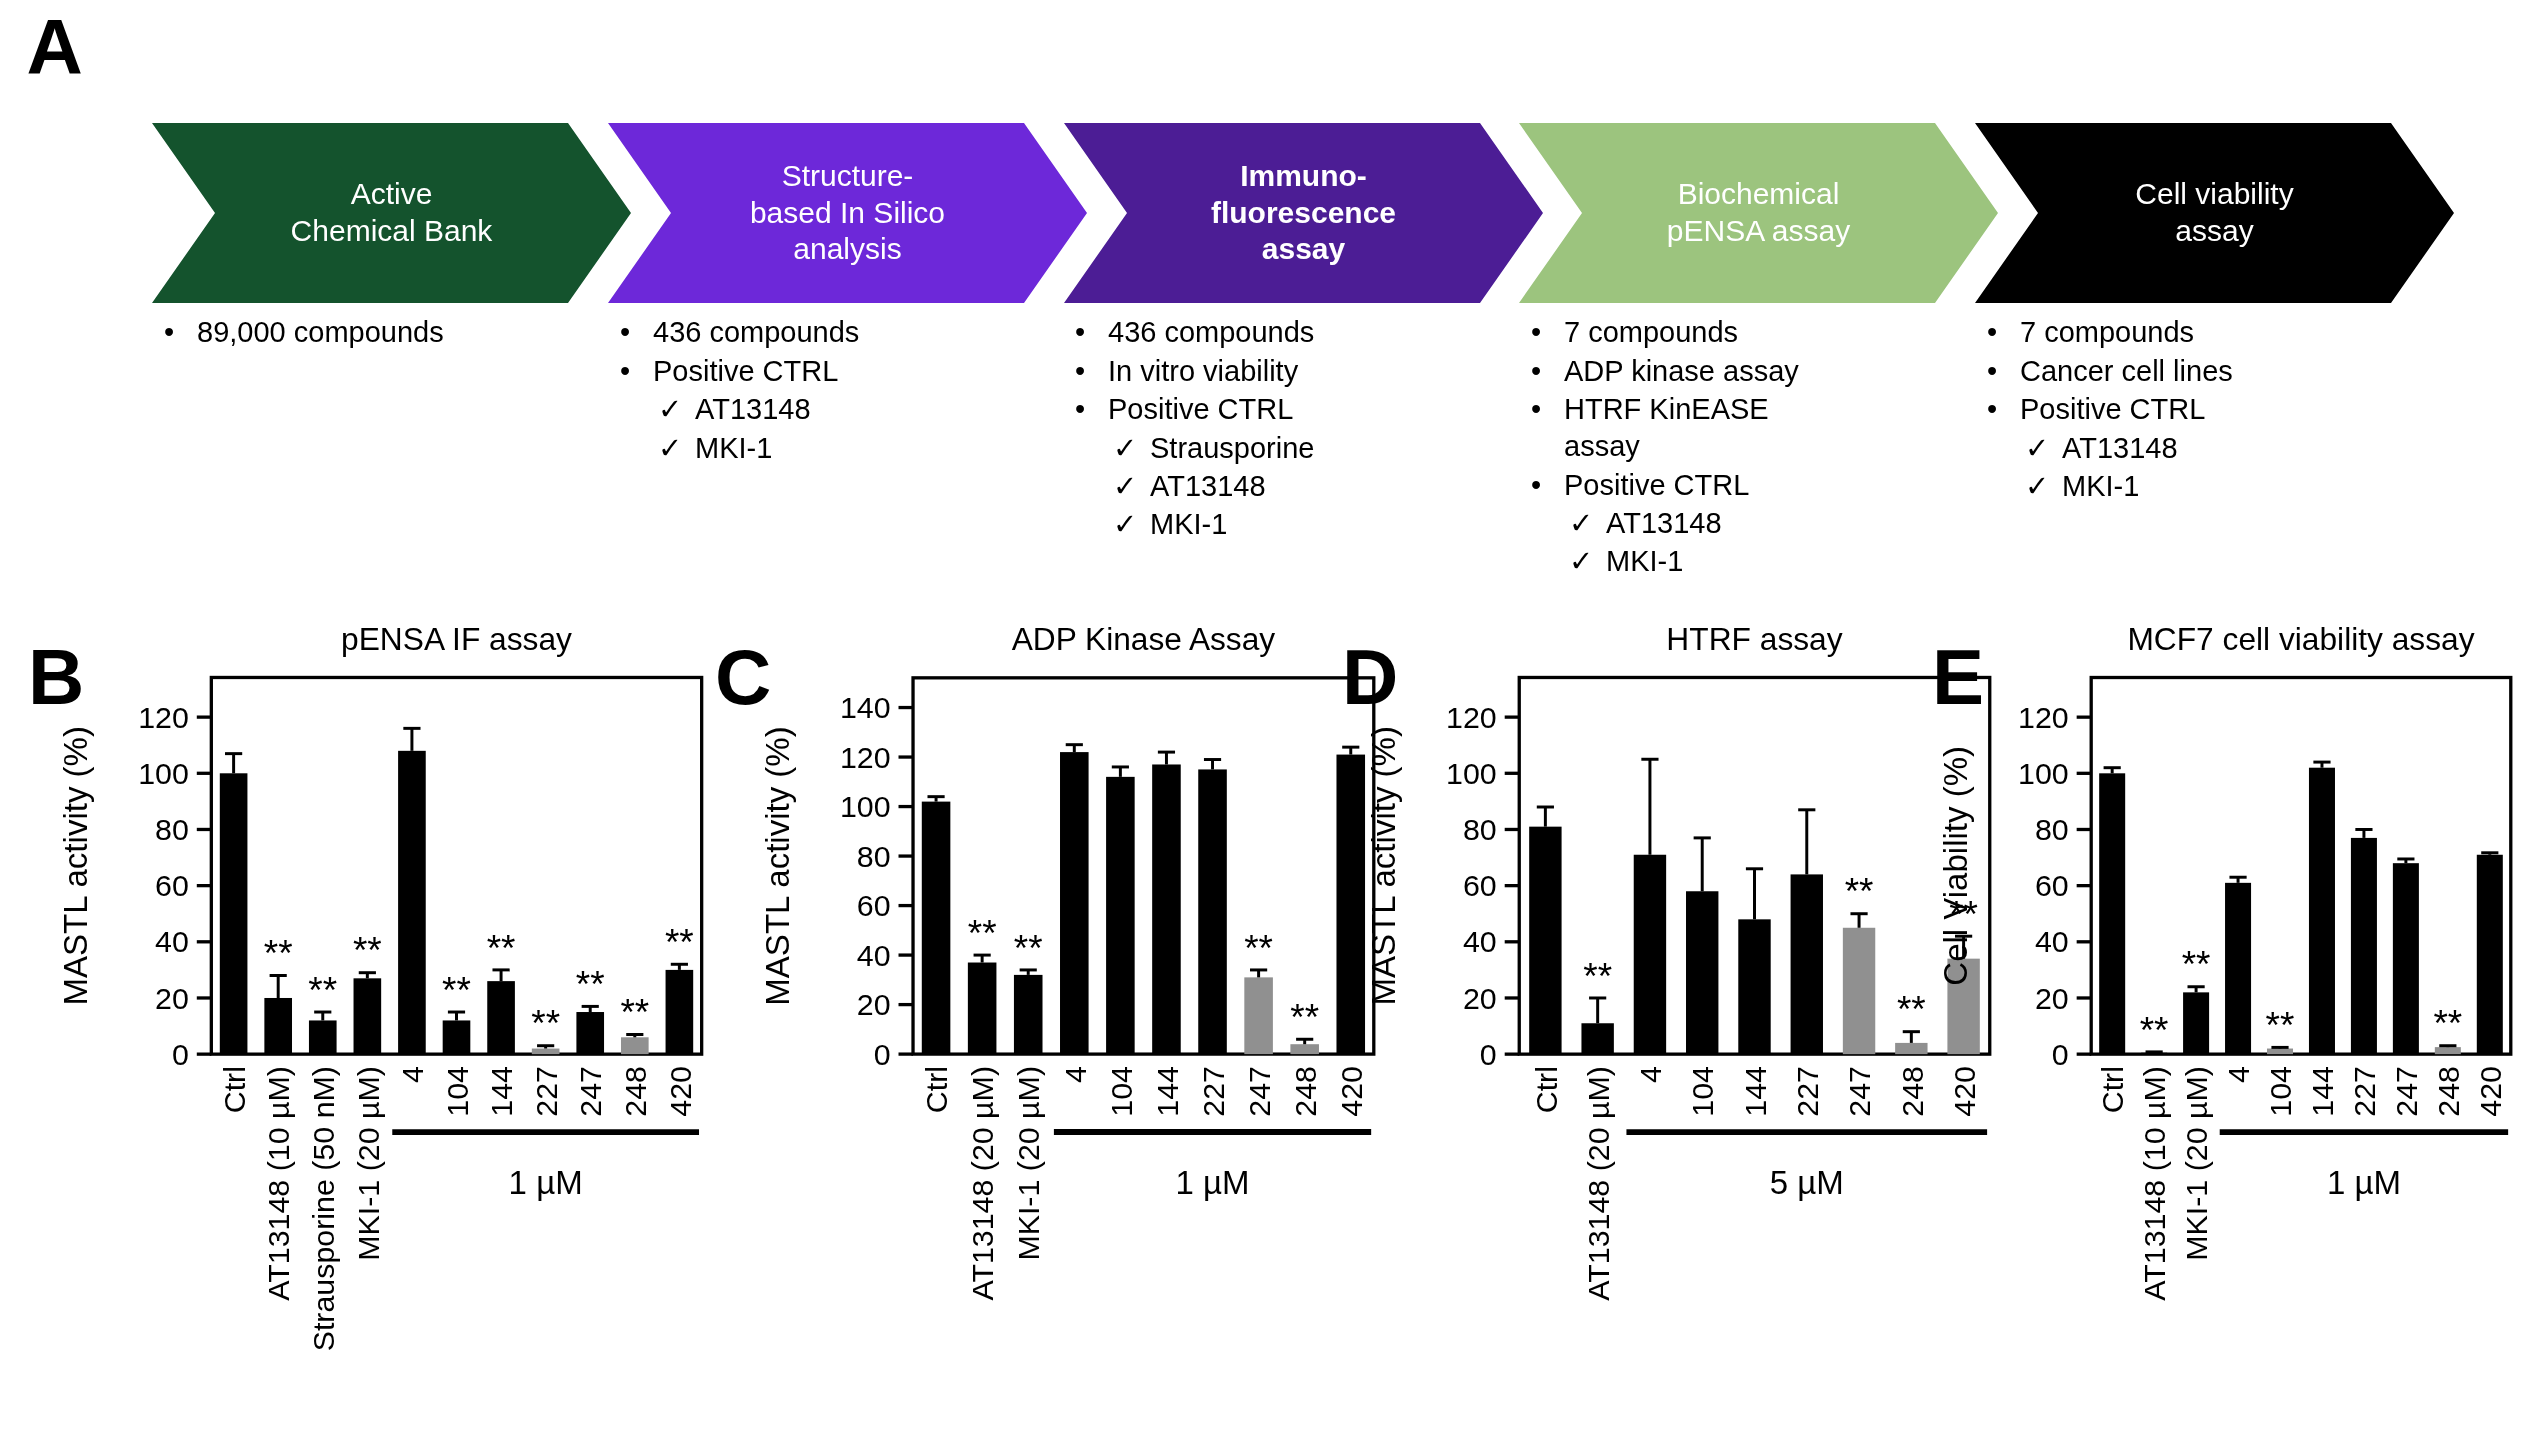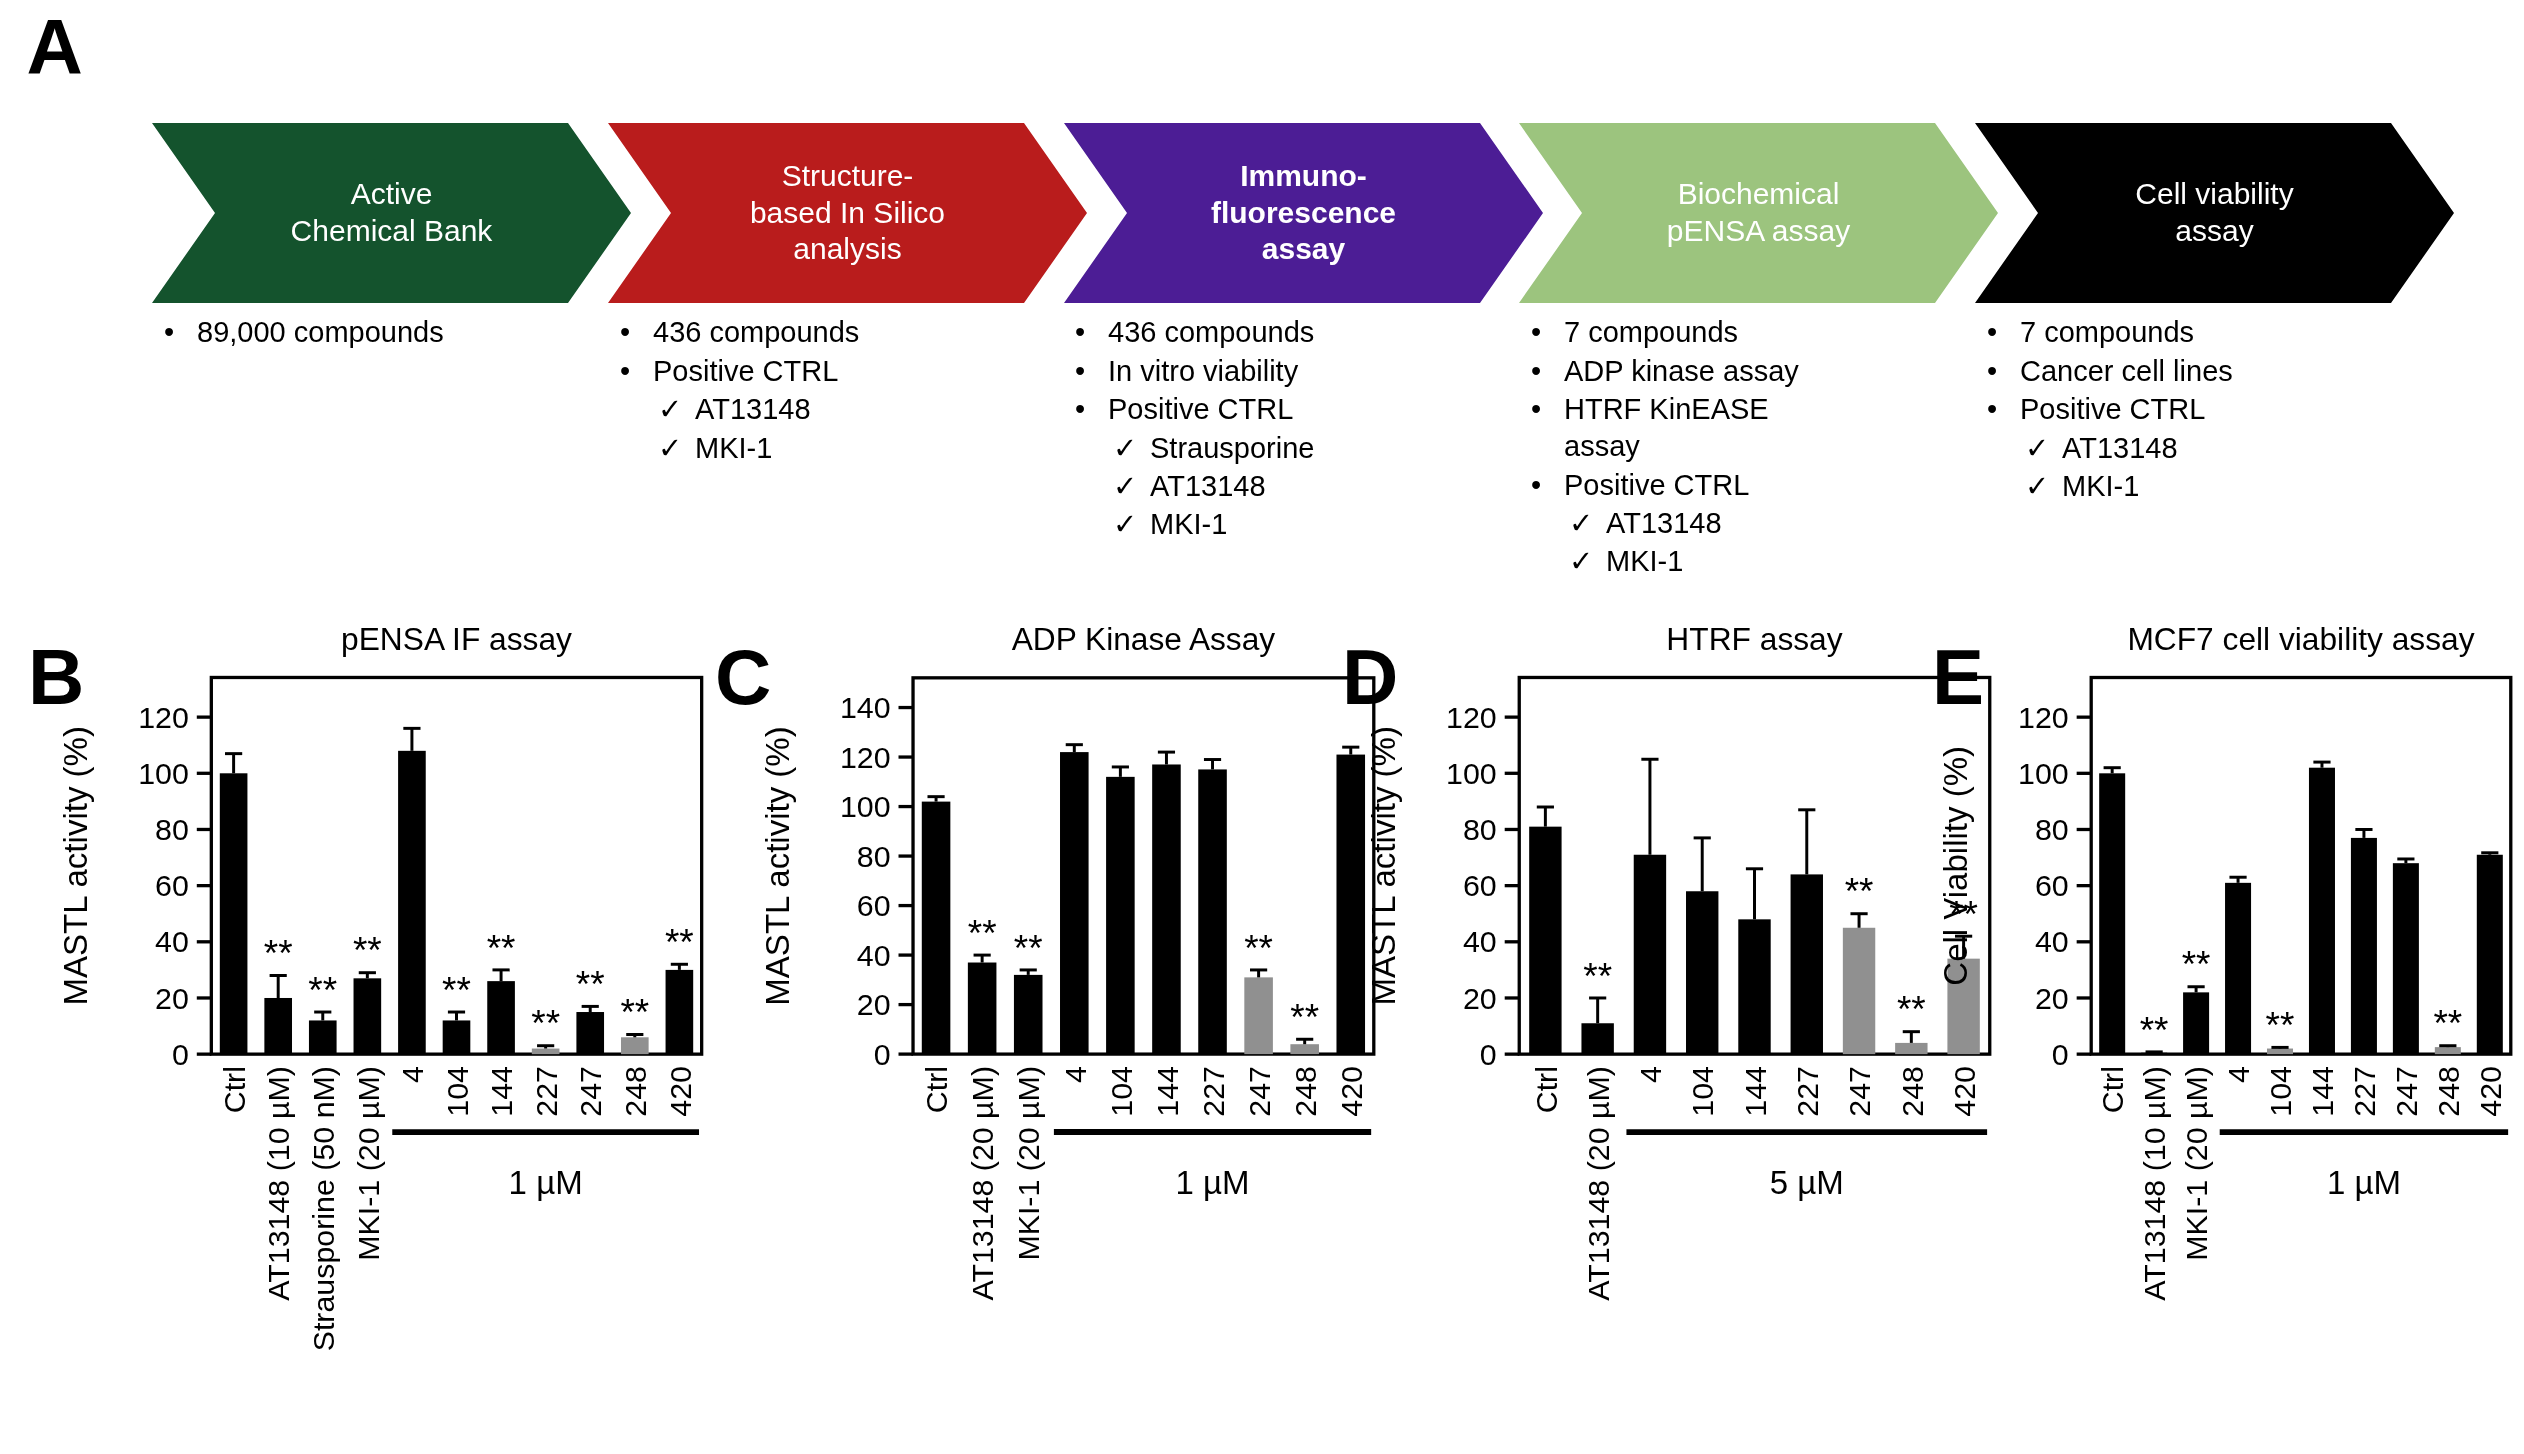--- a/index.html
+++ b/index.html
@@ -25,21 +25,21 @@
   <div class="panel-letter" style="left:26.4px;top:8px;">A</div>
   <div id="flow">
       <div class="flow-arrow" style="left: 152px; width: 479px; background: #14532d; clip-path: polygon(0px 0px, calc(100% - 63px) 0px, 100% 50%, calc(100% - 63px) 100%, 0px 100%, 63px 50%);"><span>Active
 Chemical Bank</span></div>
       <div class="flow-bullets" style="left: 164px; width: 449px;">
         <div class="b-row">
           <span class="m">•</span>
           <span class="t">89,000 compounds</span>
         </div>
       </div>
-      <div class="flow-arrow" style="left: 608px; width: 479px; background: #b91c1c; clip-path: polygon(0px 0px, calc(100% - 63px) 0px, 100% 50%, calc(100% - 63px) 100%, 0px 100%, 63px 50%);"><span>Structure-
+      <div class="flow-arrow" style="left: 608px; width: 479px; background: #6d28d9; clip-path: polygon(0px 0px, calc(100% - 63px) 0px, 100% 50%, calc(100% - 63px) 100%, 0px 100%, 63px 50%);"><span>Structure-
 based In Silico
 analysis</span></div>
       <div class="flow-bullets" style="left: 620px; width: 423px;">
         <div class="b-row">
           <span class="m">•</span>
           <span class="t">436 compounds</span>
         </div>
         <div class="b-row">
           <span class="m">•</span>
           <span class="t">Positive CTRL</span>

